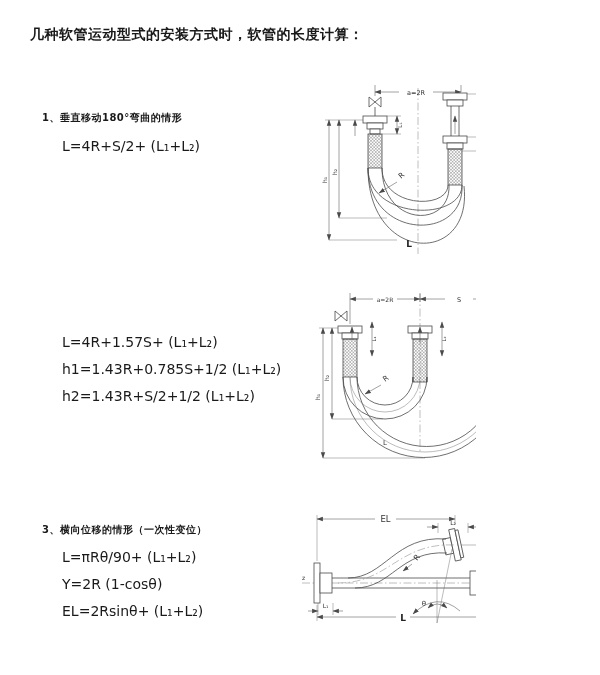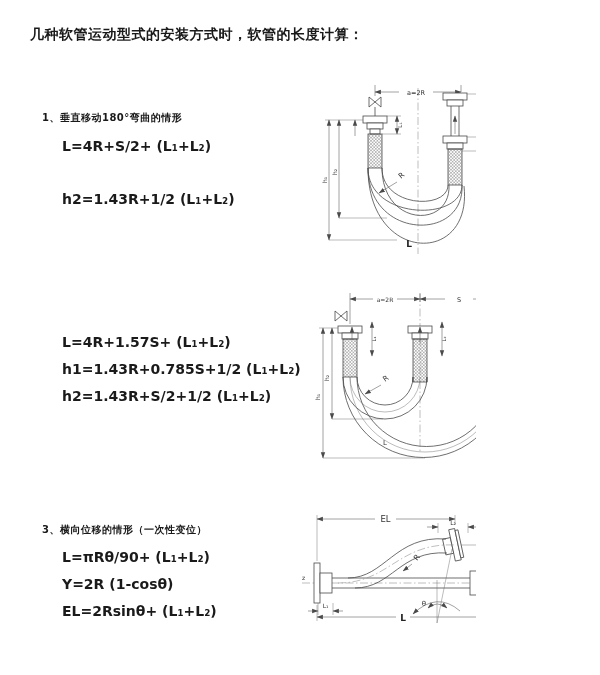--- a/index.html
+++ b/index.html
@@ -2,21 +2,21 @@
 <html><head>
 <meta charset="utf-8">
 <style>
   html,body{margin:0;padding:0;background:#fff;}
   .page{
     position:relative;width:476px;height:675px;background:#ffffff;overflow:hidden;
     font-family:"DejaVu Sans","Liberation Sans",sans-serif;color:#1a1a1a;
   }
   .title{position:absolute;left:30px;top:26px;font-size:14px;font-weight:600;letter-spacing:.5px;white-space:nowrap;}
   .heading{position:absolute;left:42px;font-size:10px;font-weight:600;letter-spacing:.5px;white-space:nowrap;}
-  .formula{position:absolute;left:62px;font-size:14px;font-weight:700;white-space:nowrap;}
+  .formula{position:absolute;left:62px;font-size:14px;font-weight:400;white-space:nowrap;}
   svg.diagram{position:absolute;}
   svg text{fill:#333;font-family:"DejaVu Sans","Liberation Sans",sans-serif;}
   .dw{stroke:#4a4a4a;stroke-width:.8;fill:none;}
   .dwf{stroke:#4a4a4a;stroke-width:.8;fill:#ffffff;}
   .dim{stroke:#555;stroke-width:.55;fill:none;}
   .thin{stroke:#6a6a6a;stroke-width:.45;fill:none;}
   .cl{stroke:#8a8a8a;stroke-width:.55;fill:none;stroke-dasharray:8 2.5 1.5 2.5;}
   .braid{fill:url(#hatch);stroke:#4a4a4a;stroke-width:.8;}
   .blb{font-weight:600;fill:#222;}
 </style>
@@ -33,21 +33,20 @@
       <pattern id="hatch" width="3.2" height="3.2" patternUnits="userSpaceOnUse">
         <path d="M0,3.2 L3.2,0 M0,0 L3.2,3.2" stroke="#777" stroke-width="0.45"></path>
       </pattern>
     </defs>
   </svg>
 
   <div class="title">几种软管运动型式的安装方式时，软管的长度计算：</div>
 
   <div class="heading" style="top:111px">1、垂直移动180°弯曲的情形</div>
   <div class="formula" style="top:138px">L=4R+S/2+ (L₁+L₂)</div>
-  <div class="formula" style="top:191px">h2=1.43R+1/2 (L₁+L₂)</div>
 
   <div class="formula" style="top:334px">L=4R+1.57S+ (L₁+L₂)</div>
   <div class="formula" style="top:361px">h1=1.43R+0.785S+1/2 (L₁+L₂)</div>
   <div class="formula" style="top:388px">h2=1.43R+S/2+1/2 (L₁+L₂)</div>
 
   <div class="heading" style="top:523px">3、横向位移的情形（一次性变位）</div>
   <div class="formula" style="top:549px">L=πRθ/90+ (L₁+L₂)</div>
   <div class="formula" style="top:576px">Y=2R (1-cosθ)</div>
   <div class="formula" style="top:603px">EL=2Rsinθ+ (L₁+L₂)</div>
 

